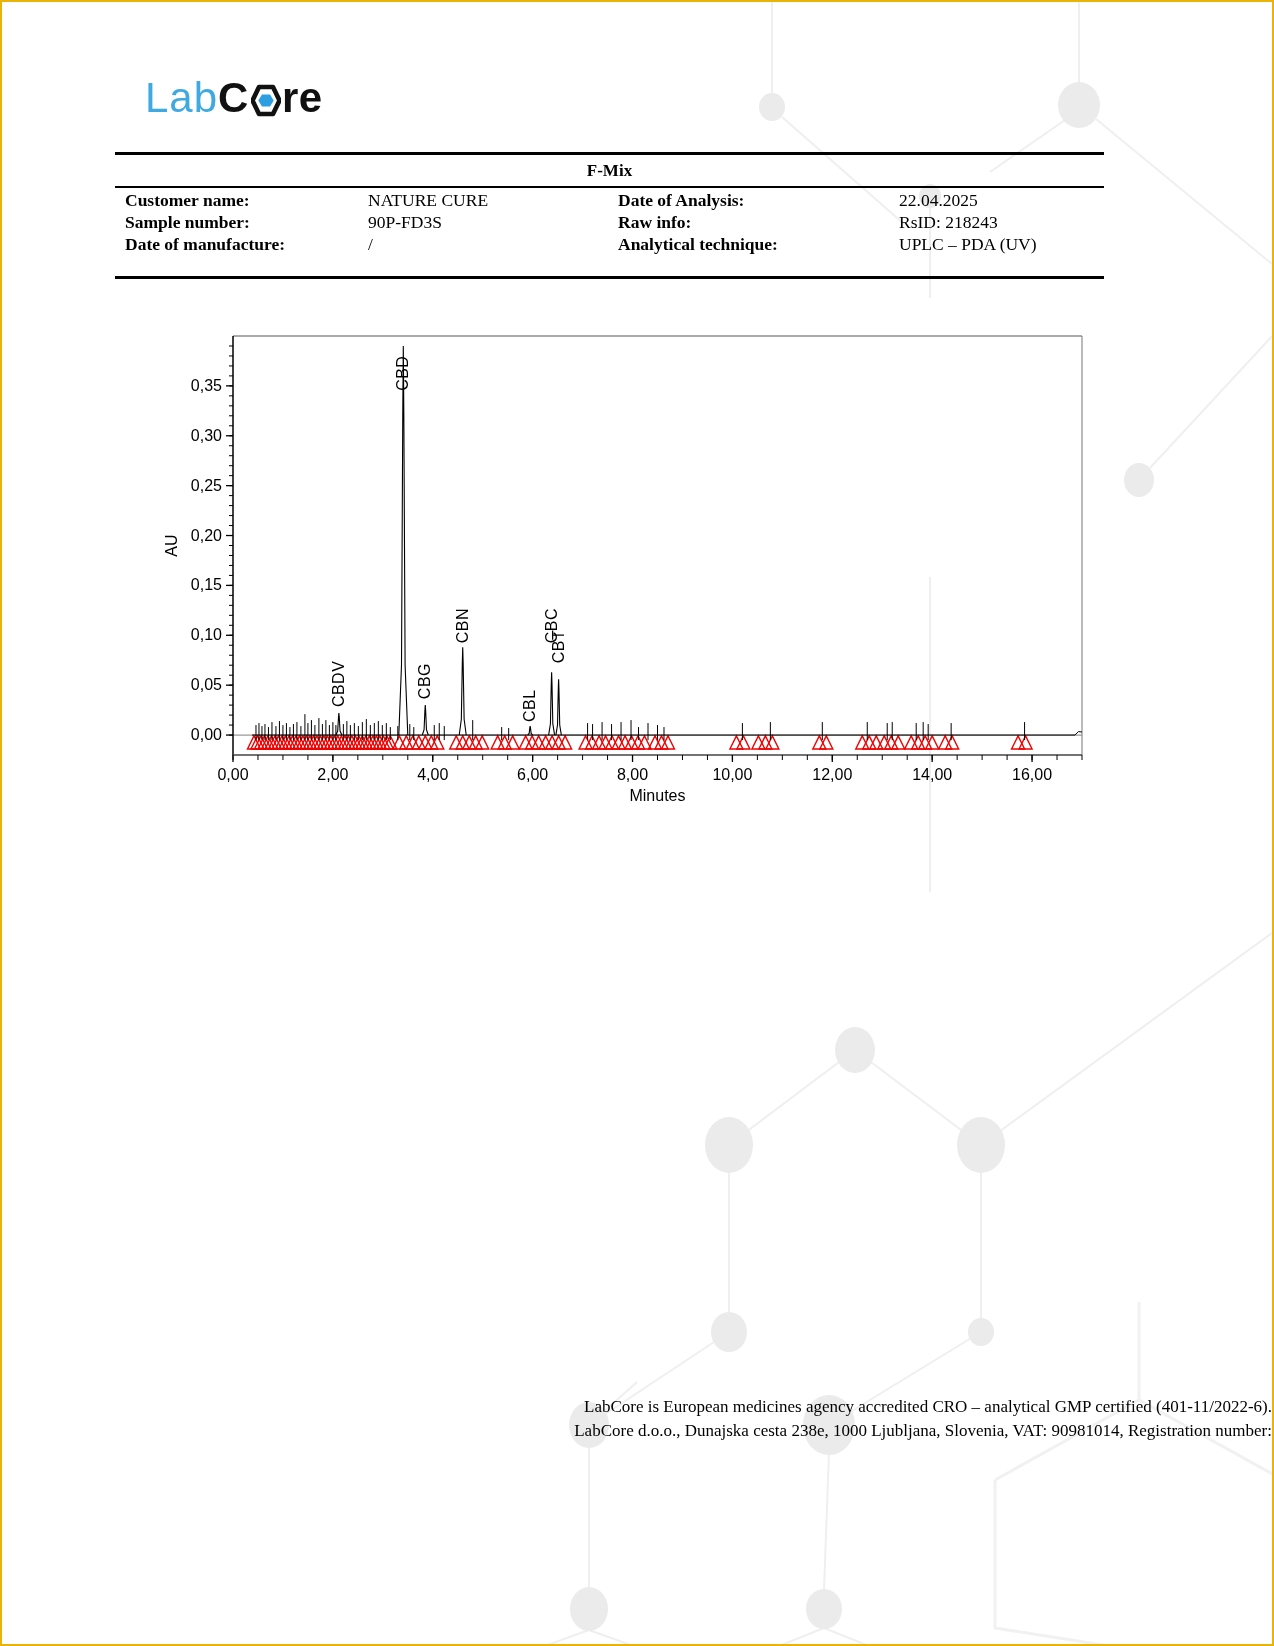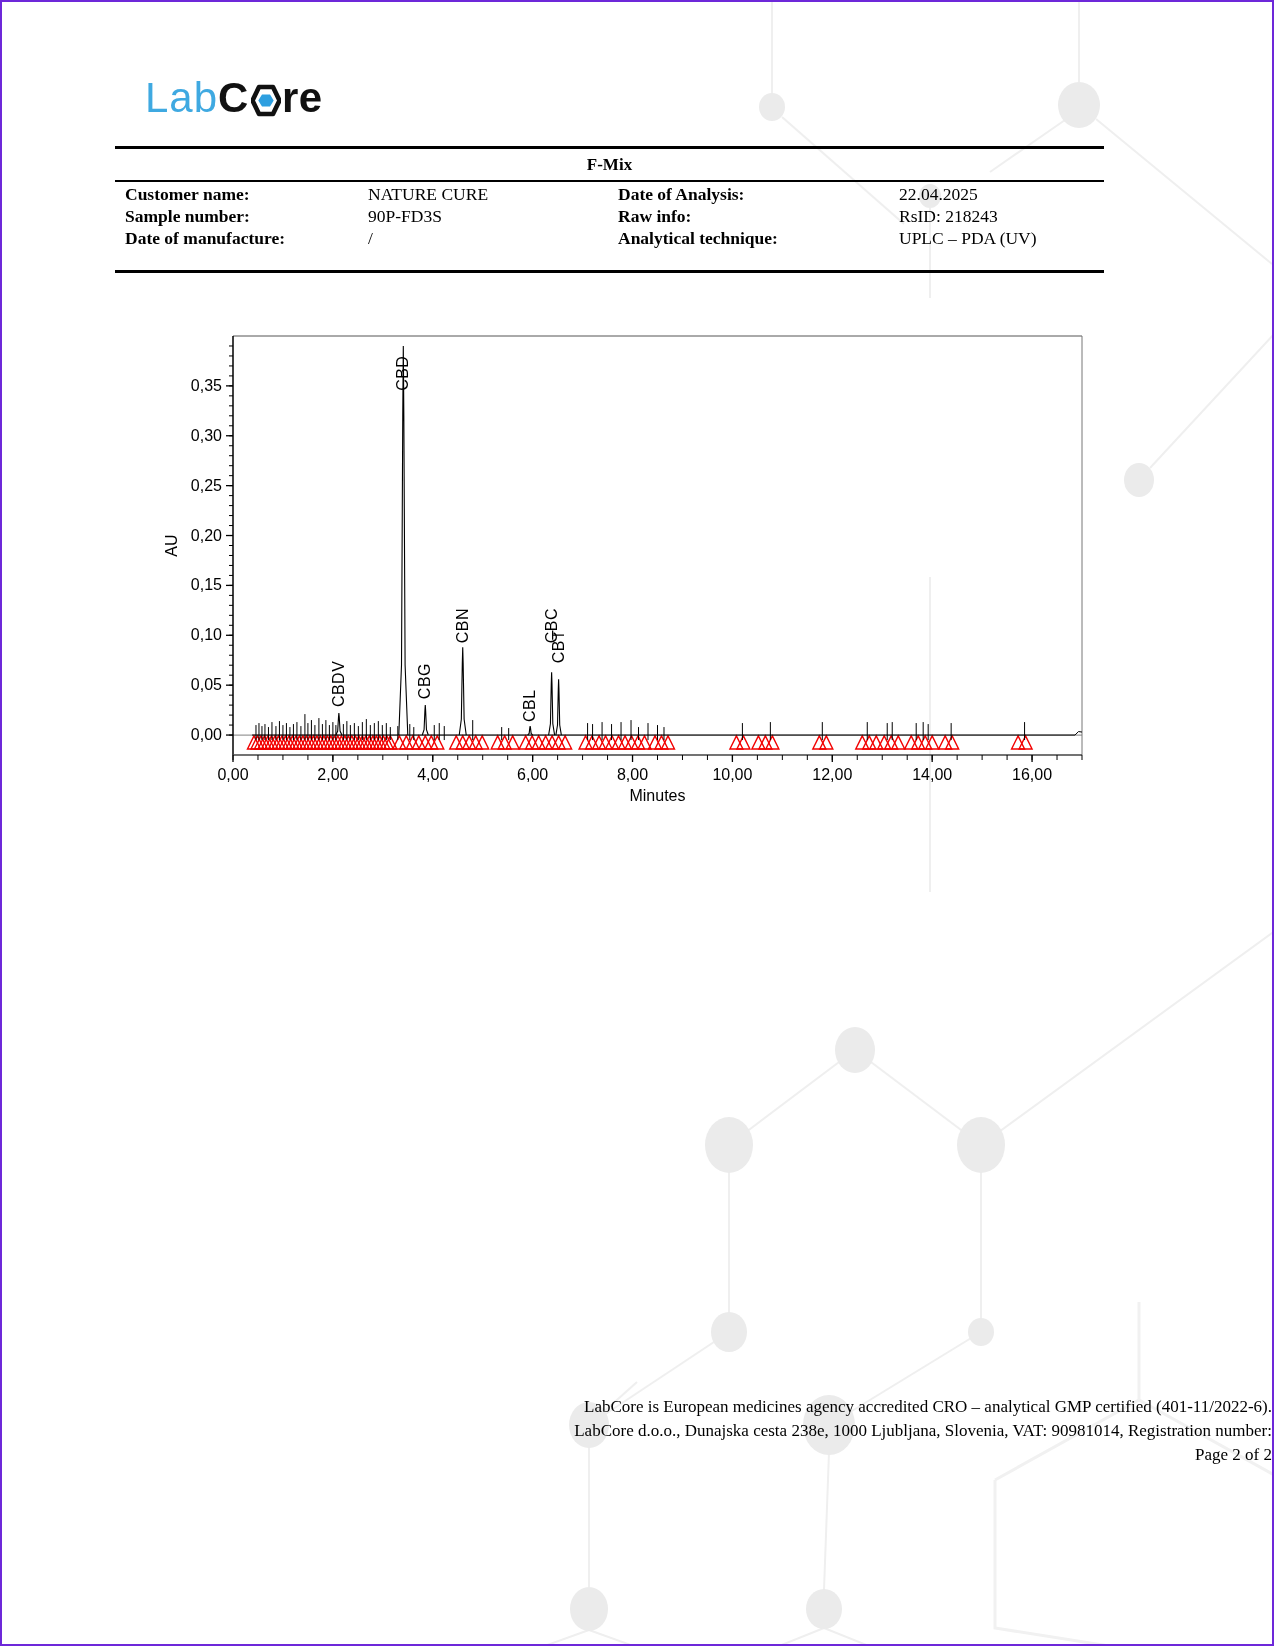--- a/index.html
+++ b/index.html
@@ -1,31 +1,31 @@
 <!DOCTYPE html>
 <html><head>
 <meta charset="utf-8">
 <style>
   * { margin:0; padding:0; box-sizing:border-box; }
   html,body { background:#fff; }
   .page {
     position:relative; width:1274px; height:1646px; background:#fff;
-    border:2px solid #6d28d9; overflow:hidden;
+    border:2px solid #eab308; overflow:hidden;
     font-family:"Liberation Serif", serif; color:#000;
   }
   
   .watermark { position:absolute; left:0; top:0; width:1274px; height:1646px; z-index:0; }
   
   .logo { position:absolute; left:143px; top:70px; height:52px; display:flex; align-items:center; z-index:2;
           font-family:"Liberation Sans", sans-serif; }
   .logo .lab  { font-size:42px; font-weight:300; color:#3fa9e1; letter-spacing:1px; }
   .logo .core { font-size:42px; font-weight:700; color:#111; letter-spacing:0.5px; }
   .logo svg { margin:4px 1px 0 2px; display:block; }
   
-  .hdr { position:absolute; left:113px; top:144px; width:989px; z-index:2; }
+  .hdr { position:absolute; left:113px; top:150px; width:989px; z-index:2; }
   .rule3 { height:3px; background:#000; }
   .rule2 { height:2px; background:#000; }
   .hdr-title { text-align:center; font-weight:700; font-size:17px; padding:6px 0 5px 0; }
   .info { position:relative; height:88px; font-size:17.5px; }
   .info-row { position:absolute; left:0; width:100%; height:22px; white-space:nowrap; }
   .info-label1 { position:absolute; left:10px;  font-weight:700; }
   .info-value1 { position:absolute; left:234px;margin-left:19px; }
   .info-label2 { position:absolute; left:503px; font-weight:700; }
   .info-value2 { position:absolute; left:784px; }
   
@@ -417,16 +417,15 @@
       <text x="383.15000000000003" y="420.0785714285714" font-size="16" fill="#000" letter-spacing="0.5" transform="rotate(-90 383.15000000000003 420.0785714285714)">CBL</text>
       <path d="M 396.62823529411764 433.04761904761904 L 398.4261176470588 421.73461904761905 L 399.2651294117647 381.51061904761906 L 399.62470588235294 370.19761904761907 L 399.9842823529412 381.51061904761906 L 400.82329411764704 421.73461904761905 L 402.6211764705882 433.04761904761904" fill="none" stroke="#000000" stroke-width="1.1"></path>
       <text x="404.62470588235294" y="341.26666666666665" font-size="16" fill="#000" letter-spacing="0.5" transform="rotate(-90 404.62470588235294 341.26666666666665)">CBC</text>
       <path d="M 403.86970588235295 433.04761904761904 L 405.5177647058823 422.99161904761905 L 406.28685882352937 387.2369523809524 L 406.61647058823525 377.18095238095236 L 406.9460823529411 387.2369523809524 L 407.71517647058823 422.99161904761905 L 409.3632352941176 433.04761904761904" fill="none" stroke="#000000" stroke-width="1.1"></path>
       <text x="411.61647058823525" y="361.2190476190476" font-size="16" fill="#000" letter-spacing="0.5" transform="rotate(-90 411.61647058823525 361.2190476190476)">CBT</text>
     </svg>
 
   <div class="footer">
     <div>LabCore is European medicines agency accredited CRO – analytical GMP certified (401-11/2022-6).</div>
     <div>LabCore d.o.o., Dunajska cesta 238e, 1000 Ljubljana, Slovenia, VAT: 90981014, Registration number:</div>
-    <div>Page 2 of 2</div>
   </div>
 
 </div>
 
 </body></html>

